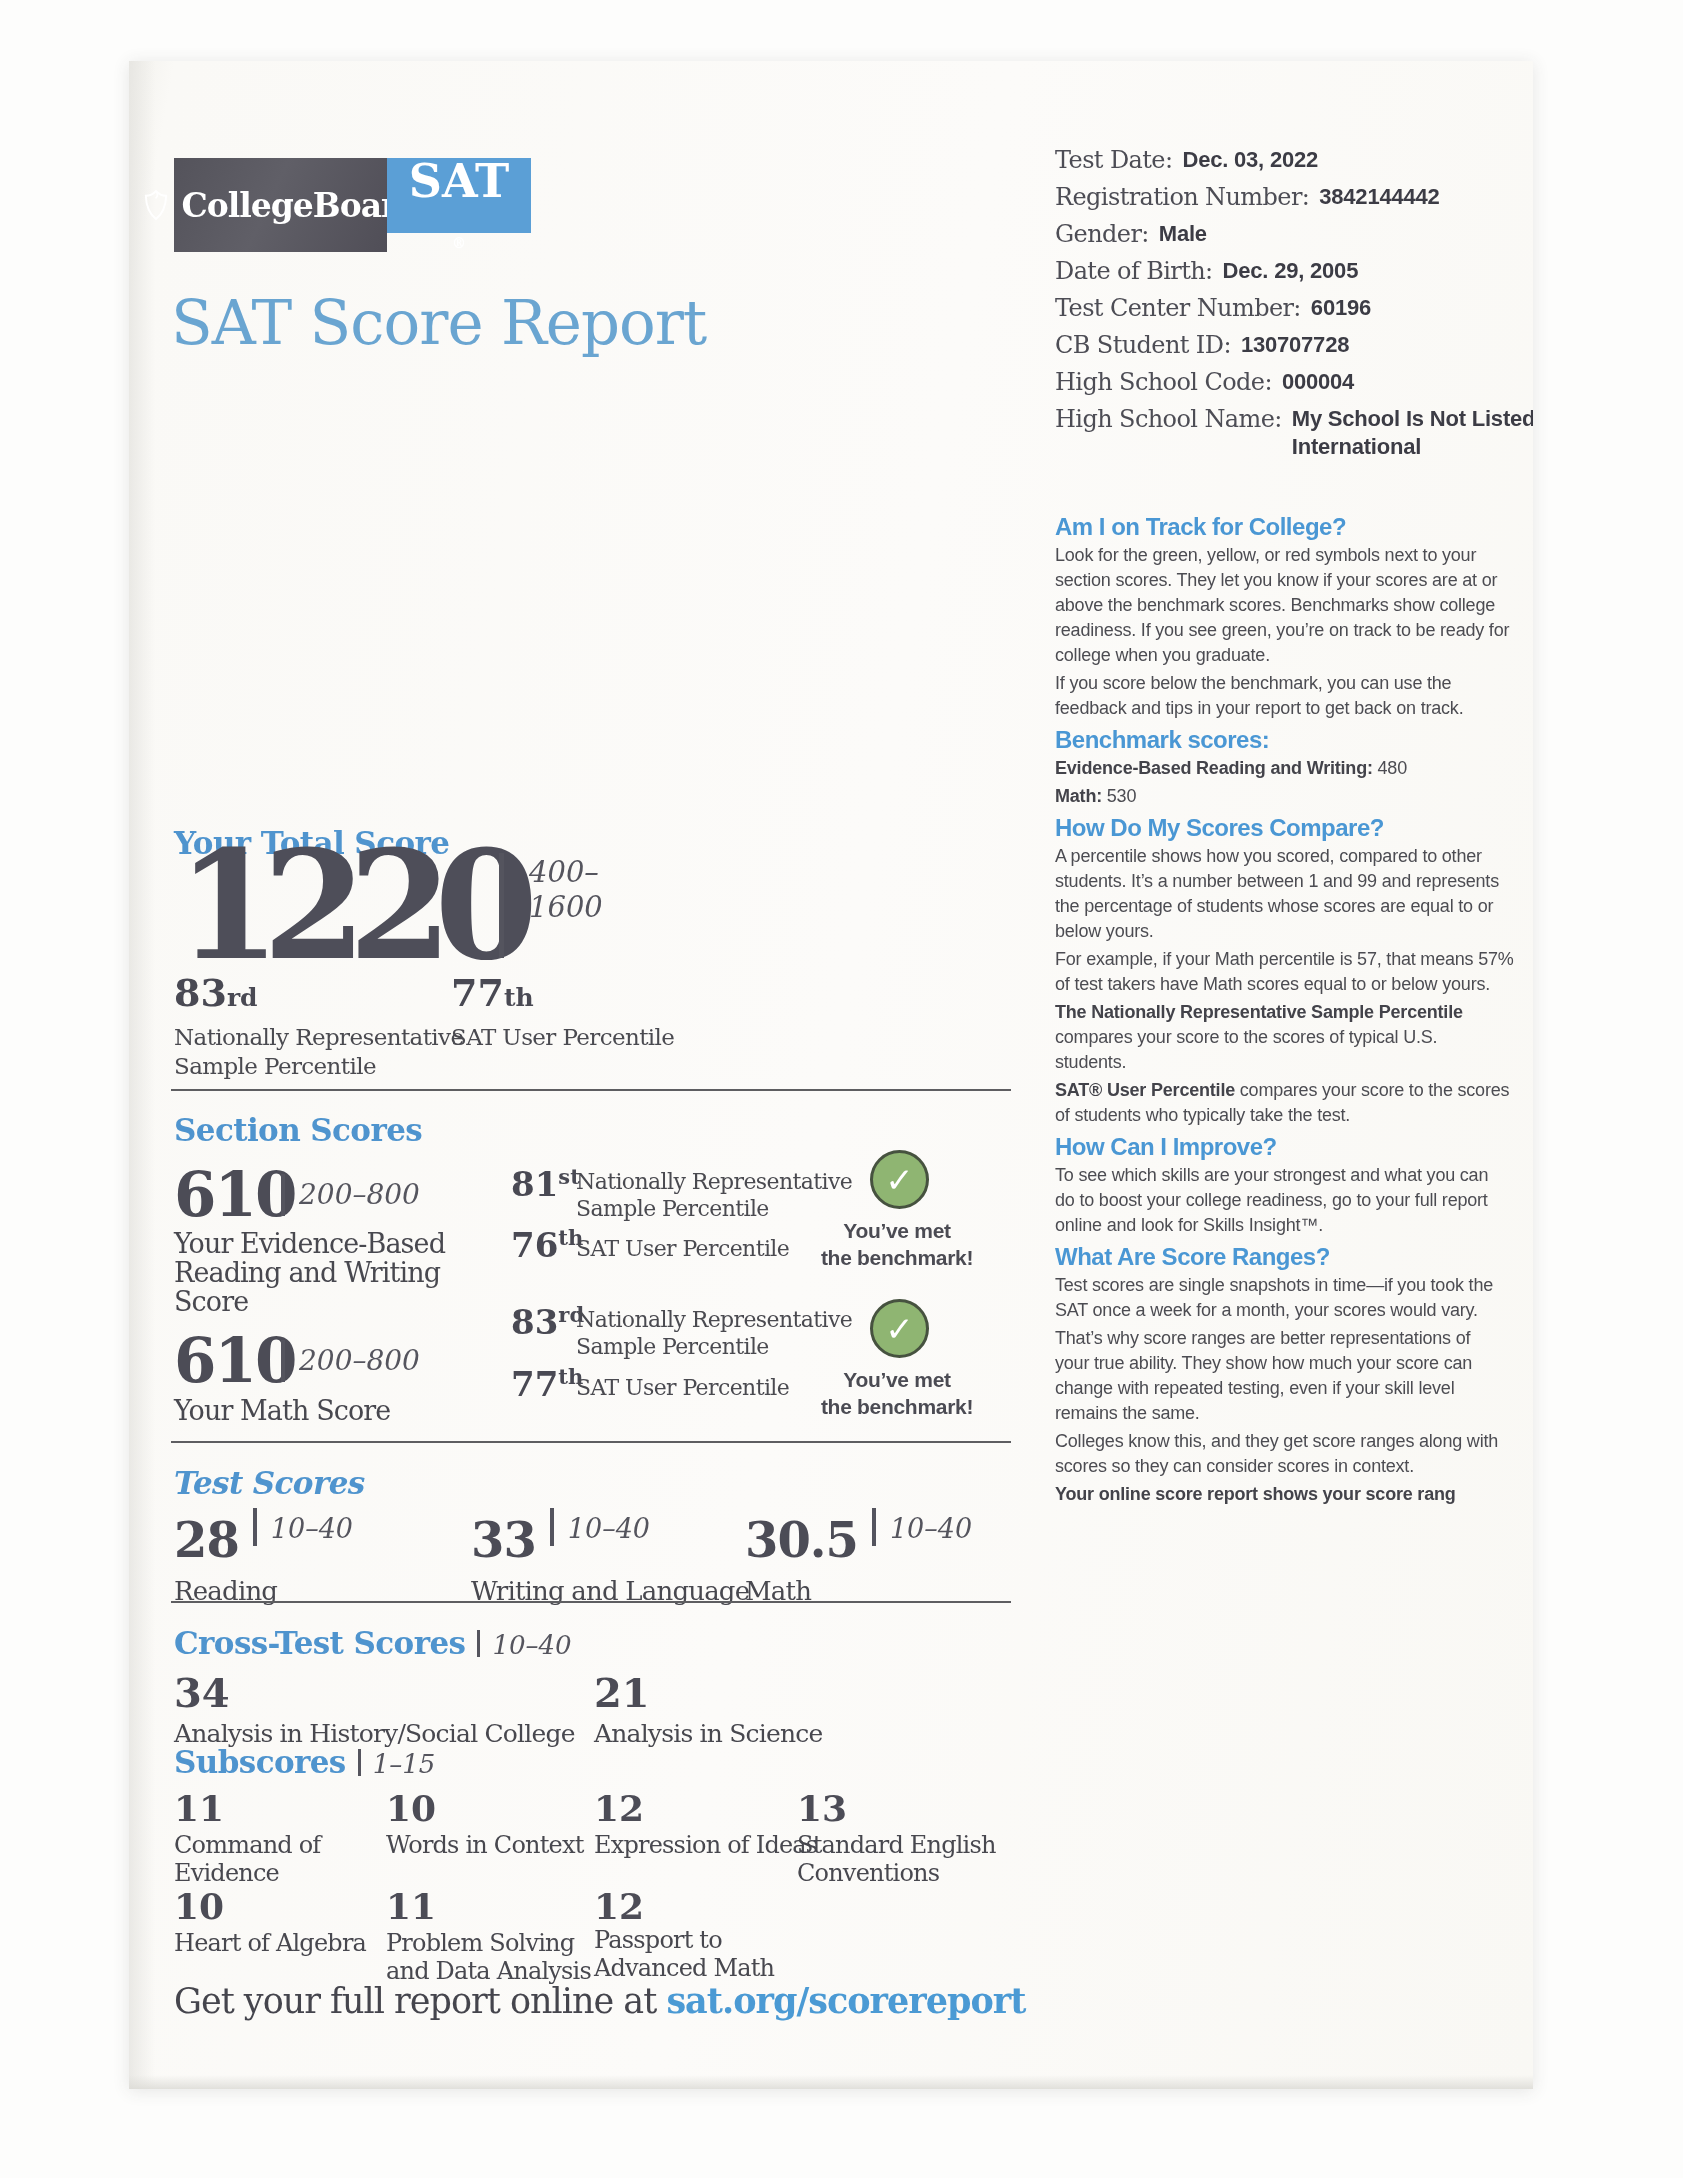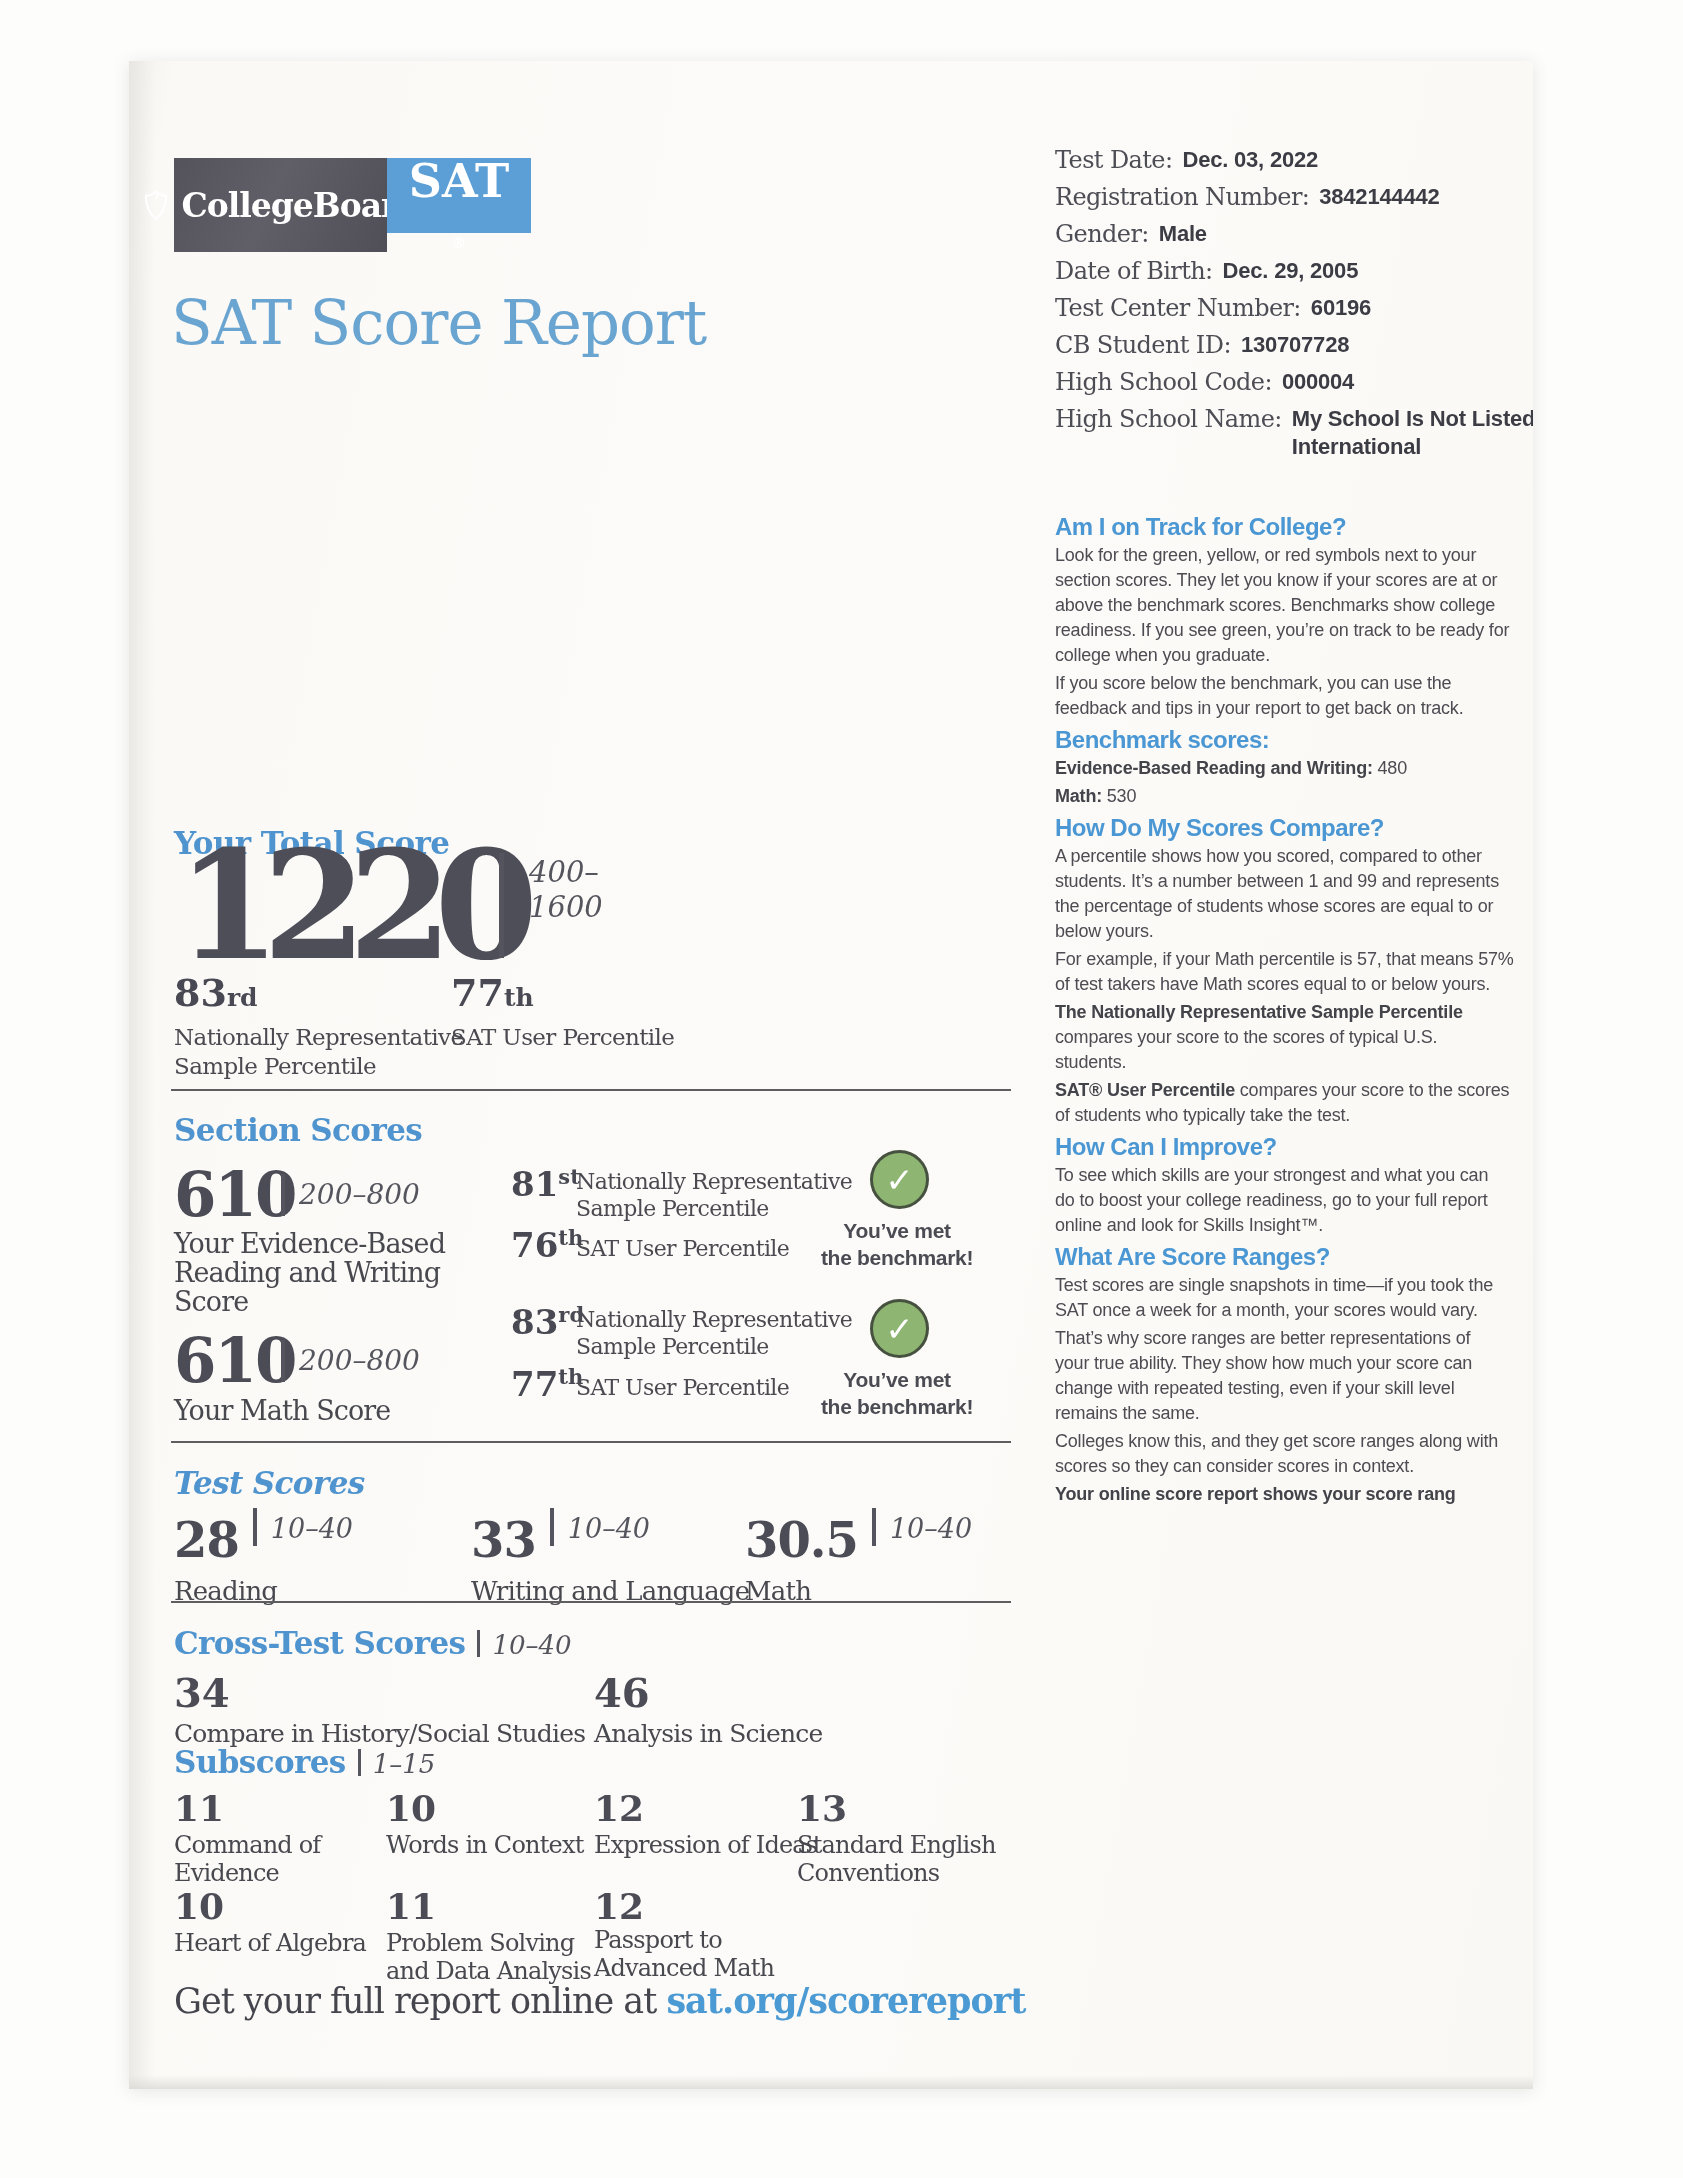--- a/index.html
+++ b/index.html
@@ -236,24 +236,24 @@
     <div class="ts-label" style="margin-top:12px;">Math</div>
   </div>
 
   <div class="rule abs" style="left:42px;top:1540px;width:840px;"></div>
 
   <div class="abs" style="left:45px;top:1564px;">
     <span class="h-blue">Cross-Test Scores</span><span class="hd-bar"></span><span class="hd-range">10–40</span>
   </div>
   <div class="abs" style="left:45px;top:1612px;">
     <div class="ct-num">34</div>
-    <div class="ct-label" style="margin-top:6px;">Compare in History/Social Studies</div>
+    <div class="ct-label" style="margin-top:6px;">Analysis in History/Social College</div>
   </div>
   <div class="abs" style="left:465px;top:1612px;">
-    <div class="ct-num">46</div>
+    <div class="ct-num">21</div>
     <div class="ct-label" style="margin-top:6px;">Analysis in Science</div>
   </div>
 
   <div class="abs" style="left:45px;top:1683px;">
     <span class="h-blue">Subscores</span><span class="hd-bar"></span><span class="hd-range">1–15</span>
   </div>
   <div class="abs" style="left:45px;top:1729px;">
     <div class="ss-num">11</div>
     <div class="ss-label" style="margin-top:5px;">Command of
 Evidence</div>

